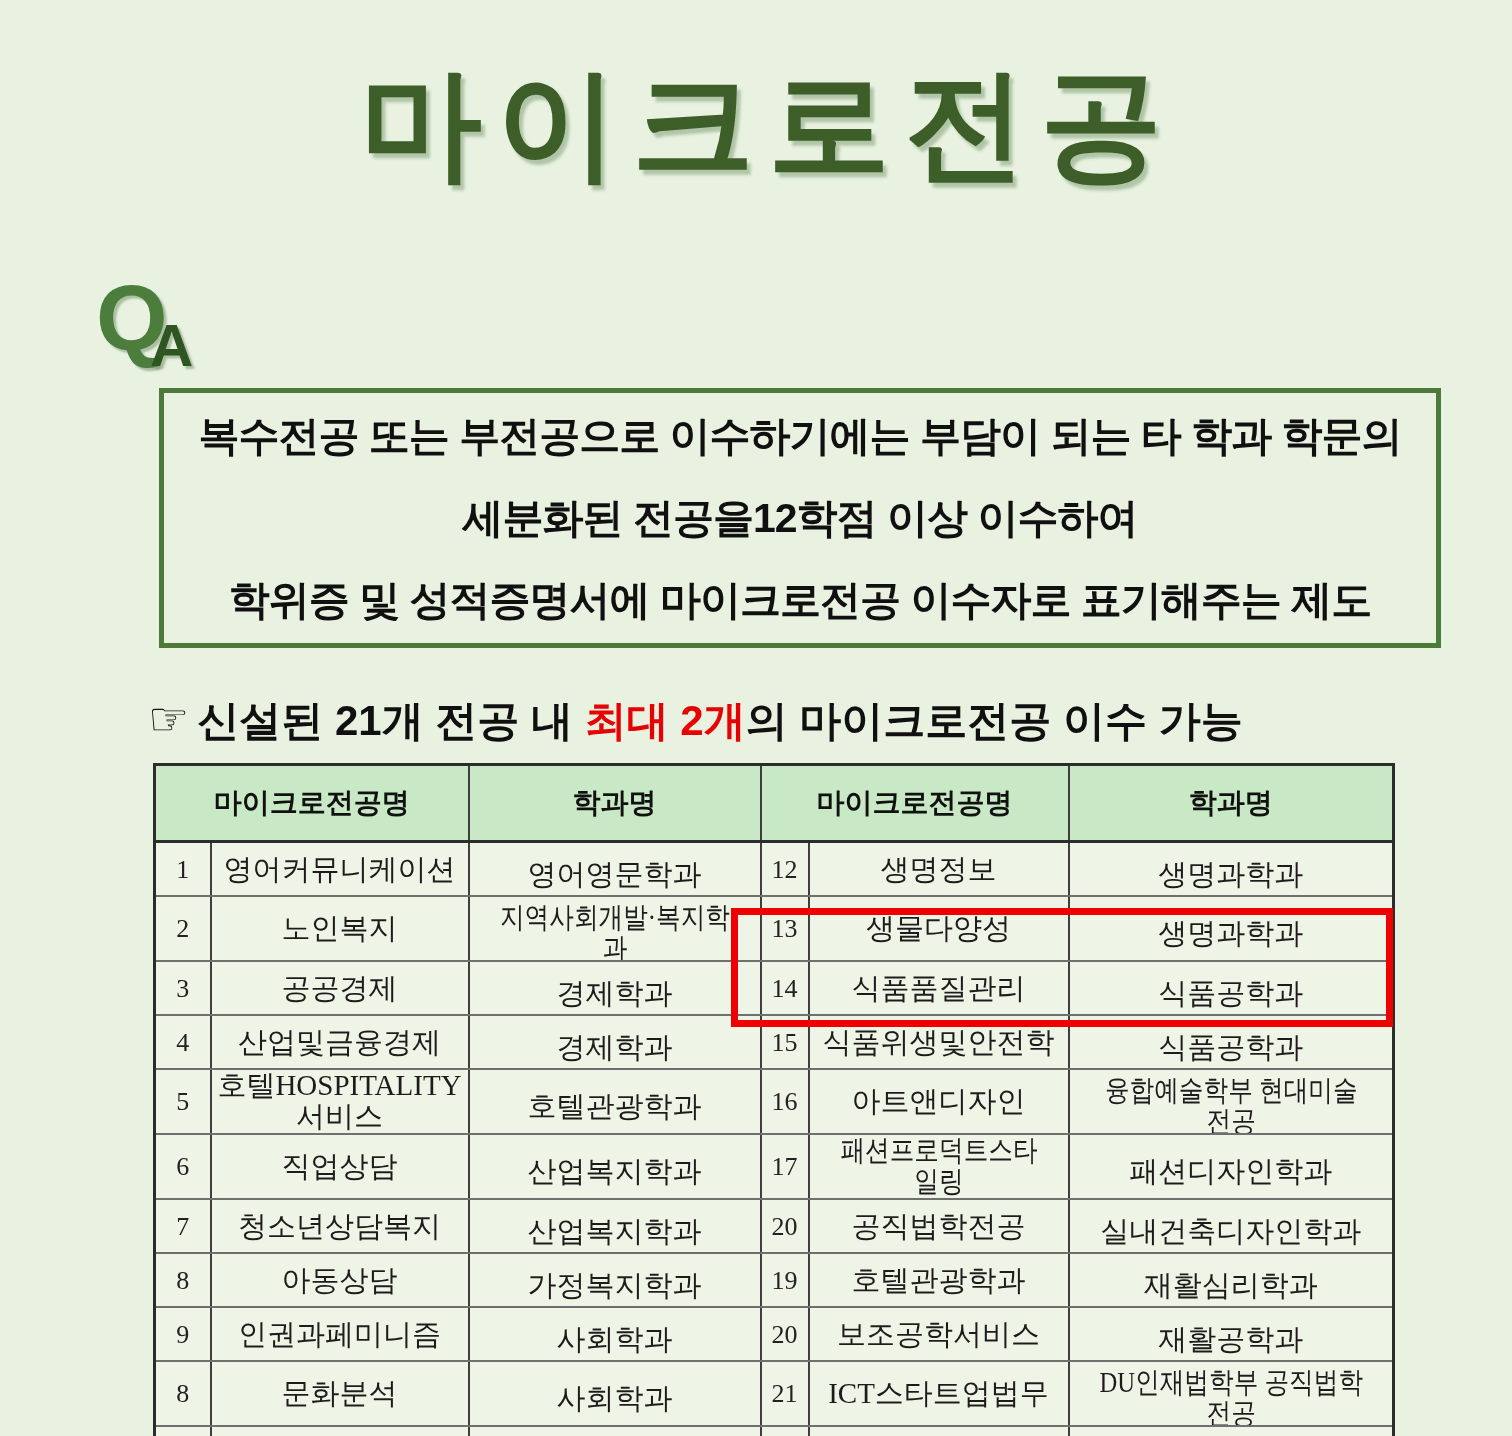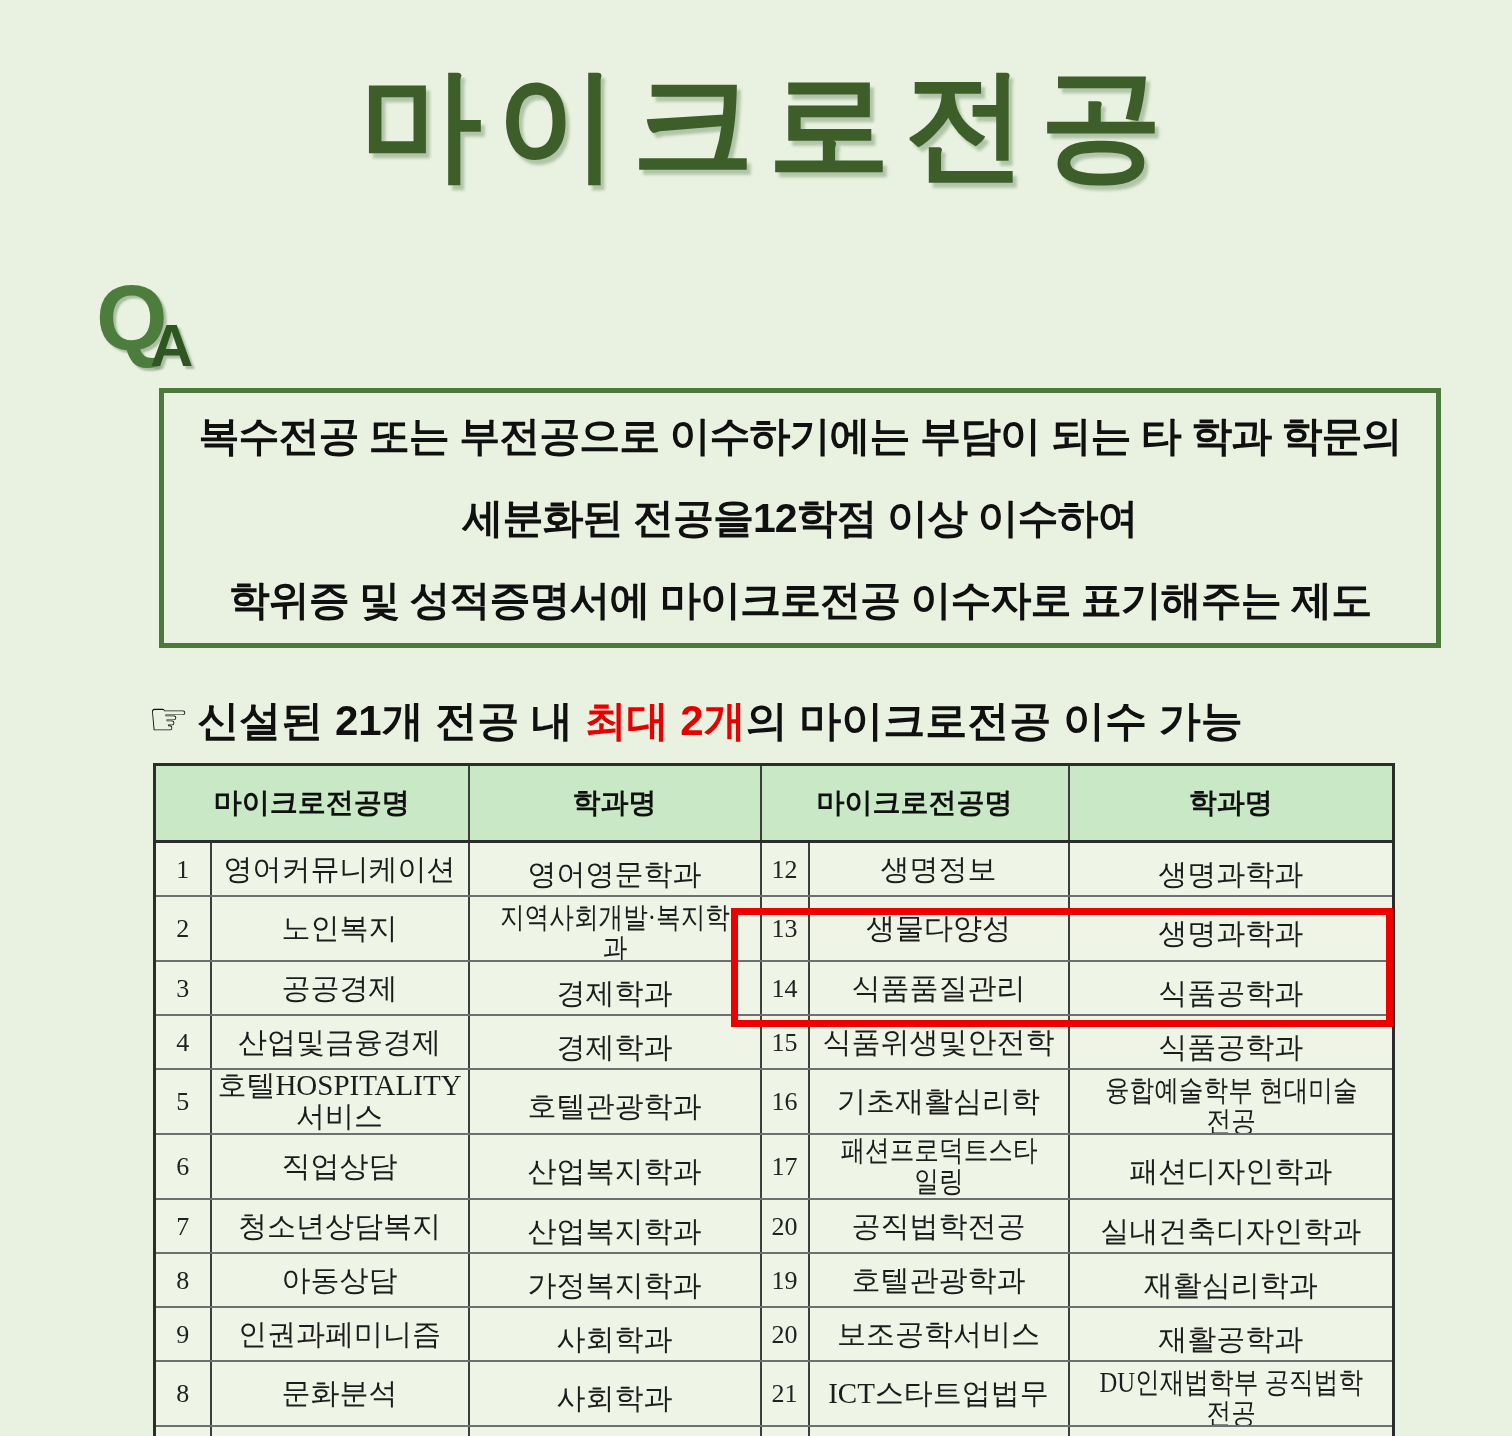--- a/index.html
+++ b/index.html
@@ -152,21 +152,21 @@
             <td class="num"><span>15</span></td>
             <td class="major"><span>식품위생및안전학</span></td>
             <td class="dept"><span>식품공학과</span></td>
           </tr>
           <tr class="tall">
             <td class="num"><span>5</span></td>
             <td class="major"><span>호텔HOSPITALITY
 서비스</span></td>
             <td class="dept"><span>호텔관광학과</span></td>
             <td class="num"><span>16</span></td>
-            <td class="major"><span>기초재활심리학</span></td>
+            <td class="major"><span>아트앤디자인</span></td>
             <td class="dept fit"><span>융합예술학부 현대미술전공</span></td>
           </tr>
           <tr>
             <td class="num"><span>6</span></td>
             <td class="major"><span>직업상담</span></td>
             <td class="dept"><span>산업복지학과</span></td>
             <td class="num"><span>17</span></td>
             <td class="major fit"><span>패션프로덕트스타일링</span></td>
             <td class="dept"><span>패션디자인학과</span></td>
           </tr>

